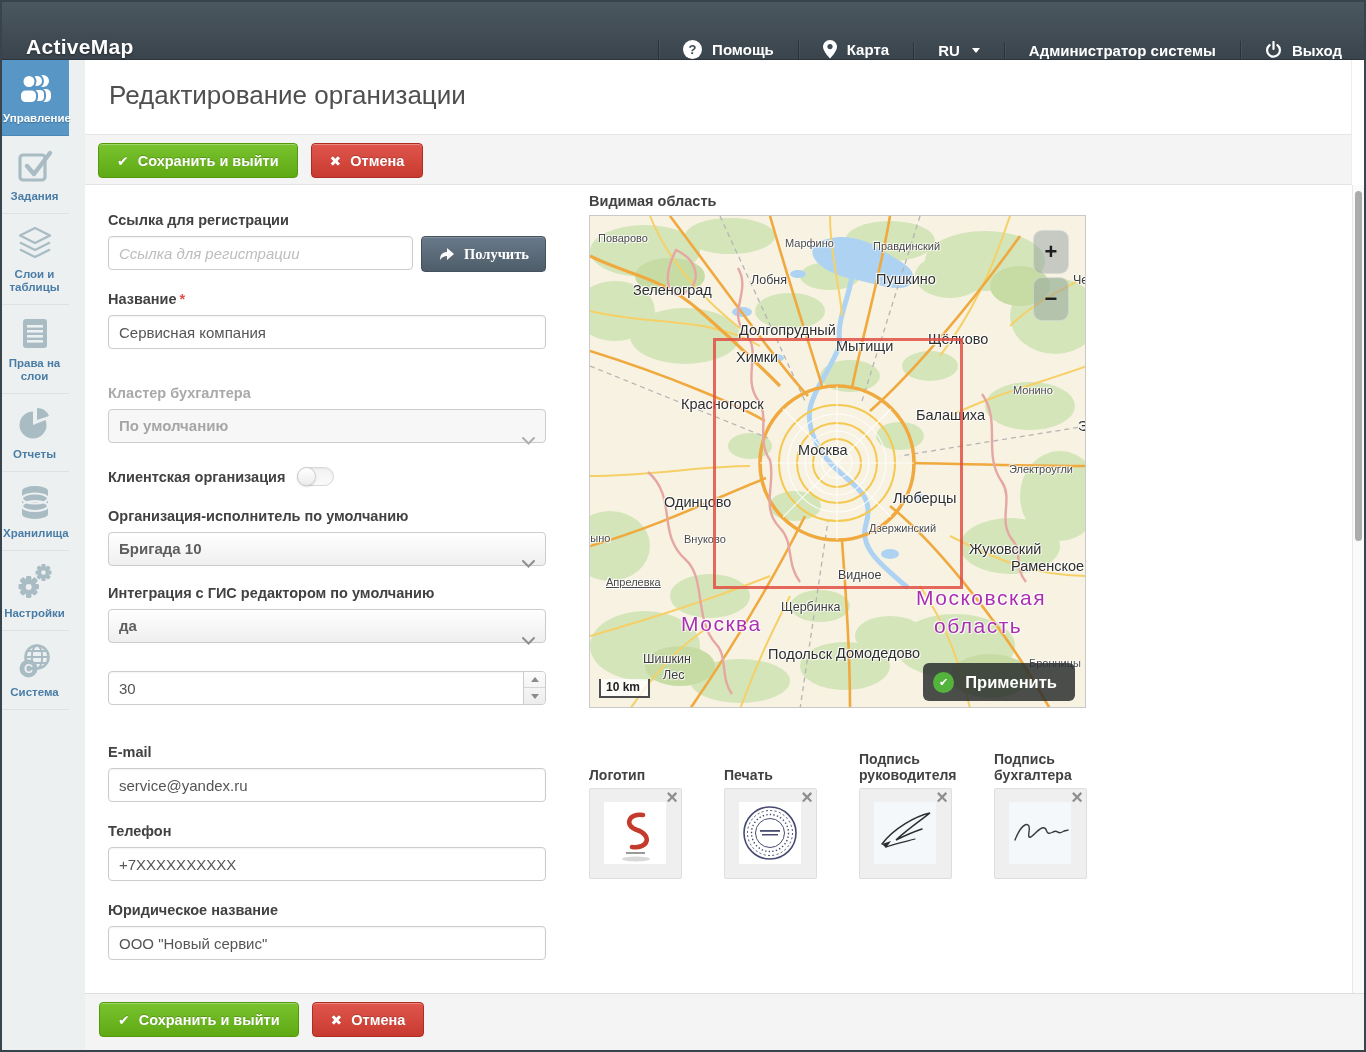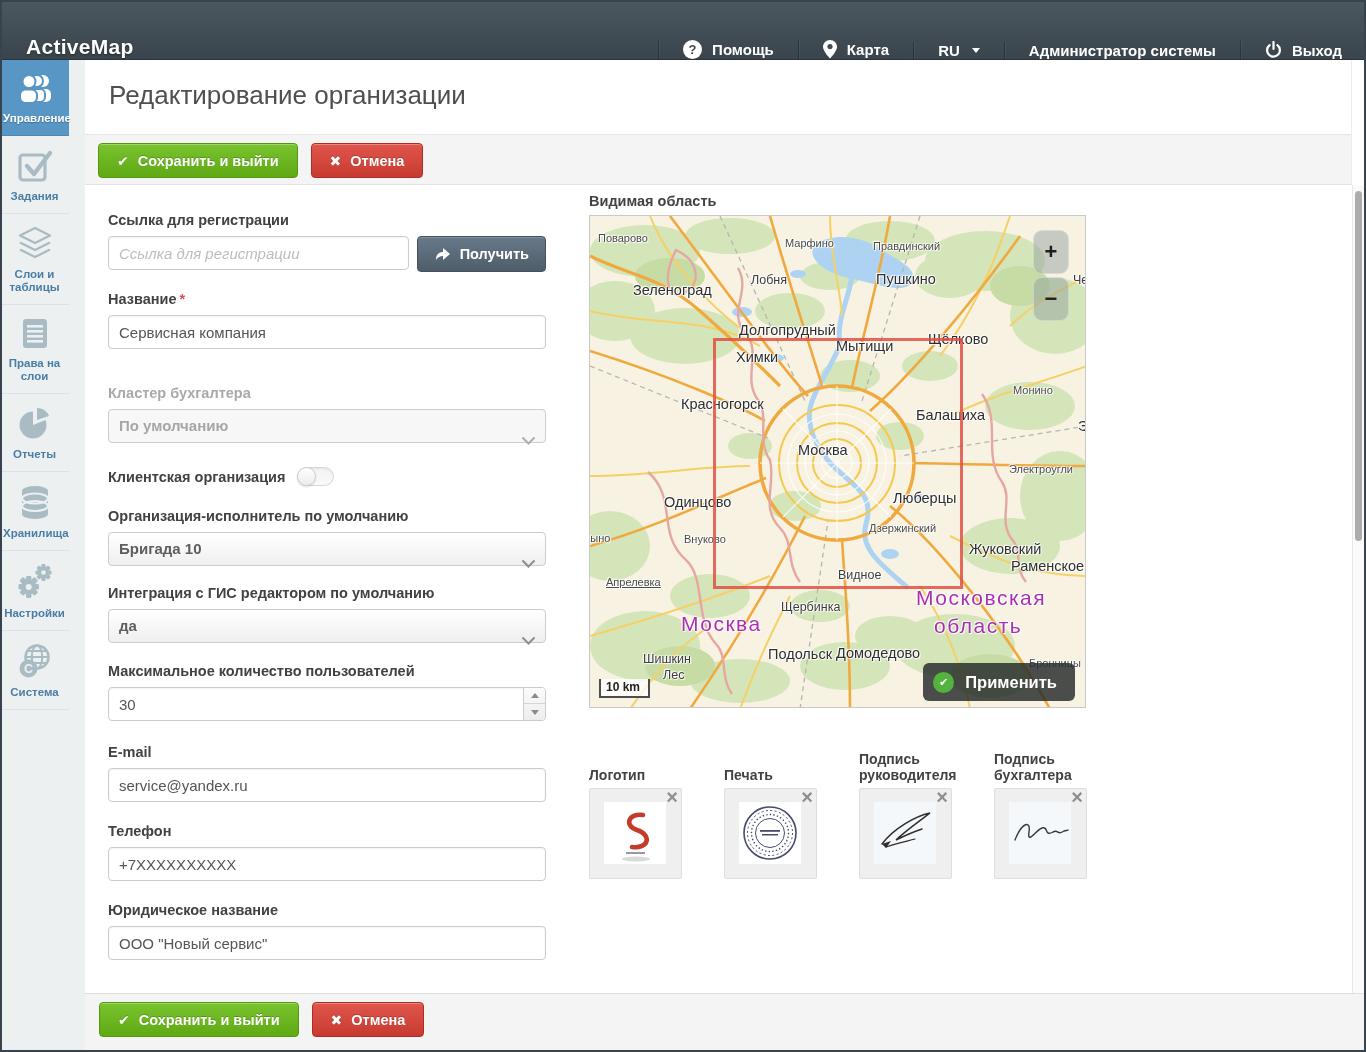--- a/index.html
+++ b/index.html
@@ -74,21 +74,21 @@
   .numwrap { position:relative; }
   .numwrap .tb { padding-right:30px; }
   .spin { position:absolute; right:1px; top:1px; width:22px; height:32px; border-left:1px solid #CCC;
     border-radius:0 3px 3px 0; background:linear-gradient(#FBFBFB,#EDEDED); }
   .spin .up,.spin .dn { height:16px; display:flex; align-items:center; justify-content:center; cursor:pointer; }
   .spin .up { border-bottom:1px solid #D5D5D5; }
   .tri-up { width:0; height:0; border-left:4px solid transparent; border-right:4px solid transparent; border-bottom:5px solid #8A8A8A; }
   .tri-dn { width:0; height:0; border-left:4px solid transparent; border-right:4px solid transparent; border-top:5px solid #8A8A8A; }
   .btn-get { display:inline-flex; align-items:center; gap:9px; height:36px; padding:0 16px;
     border-radius:4px; background:linear-gradient(#68798A,#4E5D69); border:1px solid #44525E;
-    color:#fff; font-size:14.5px; font-weight:bold; cursor:pointer; box-shadow:inset 0 1px 0 rgba(255,255,255,.18); }
+    color:#fff; font-size:14.5px; font-weight:bold; cursor:pointer; box-shadow:inset 0 1px 0 rgba(255,255,255,.18);font-family:Liberation Serif, serif; }
 
   
   .right-col { position:absolute; left:504px; top:0; width:497px; }
   .map-label-title { position:absolute; left:0; top:8px; font-size:14.5px; font-weight:bold; color:#424242; }
   .map-box { position:absolute; left:0; top:30px; width:497px; height:493px; border:1px solid #C9C9C9;
     overflow:hidden; background:#F7F2E1; cursor:grab; }
   .map-box svg.decor { position:absolute; left:0; top:0; }
   .map-label { position:absolute; white-space:nowrap; color:#3A3A3A;
     text-shadow:0 0 2px #fff,0 0 2px #fff,1px 1px 1px #fff,-1px -1px 1px #fff; }
   .map-label.sm { font-size:11px; color:#4A4A4A; }
@@ -355,21 +355,20 @@
             <span>да</span>
             <span class="chev">
               <svg width="13" height="8" viewBox="0 0 13 8">
                   <polyline points="1,1 6.5,6.5 12,1" fill="none" stroke="#8F8F8F" stroke-width="2" stroke-linecap="round"></polyline>
                 </svg>
             </span>
           </div>
         </div>
 
         <div class="field" style="top:478px">
-          <div class="f-label">Максимальное количество пользователей</div>
           <div class="numwrap" style="margin-top:8px">
             <input class="tb" type="text" value="30" style="">
             <div class="spin">
               <div class="up">
                   <span class="tri-up"></span>
                 </div>
               <div class="dn">
                   <span class="tri-dn"></span>
                 </div>
             </div>

